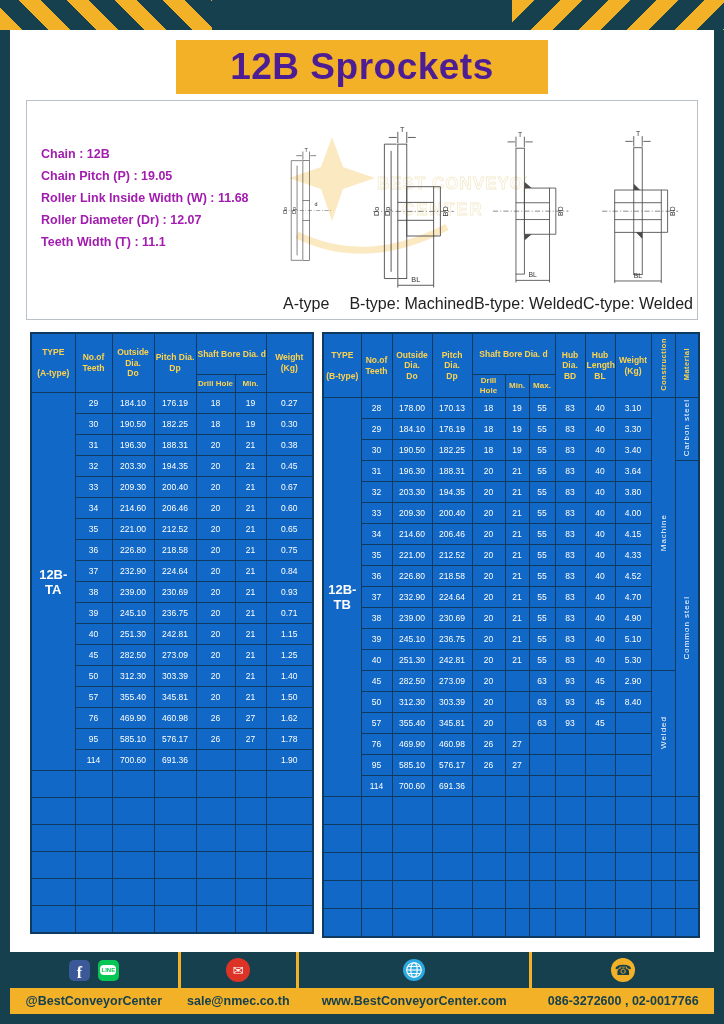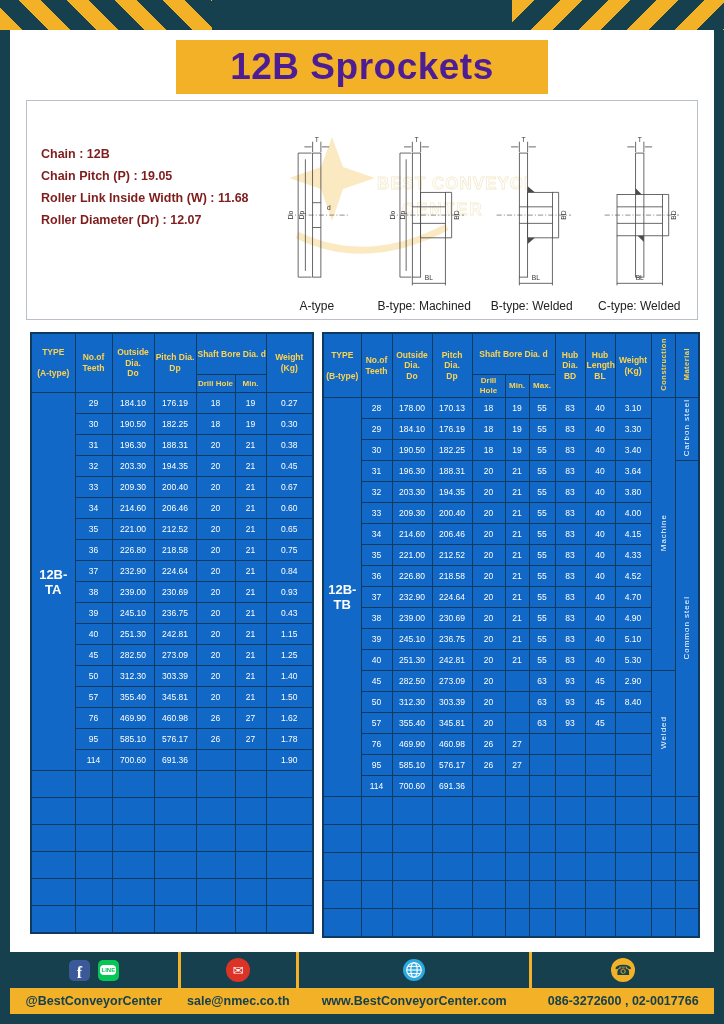--- a/index.html
+++ b/index.html
@@ -15,30 +15,30 @@
   .stripe.right{right:0;background:repeating-linear-gradient(135deg,#F2B127 0 16px,#17404F 16px 34px);}
   
   .sheet{position:absolute;top:30px;left:10px;right:10px;bottom:10px;background:#ffffff;}
   
   .banner{position:absolute;top:10px;left:50%;transform:translateX(-50%);
     width:372px;height:54px;background:#F2B127;display:flex;align-items:center;justify-content:center;}
   .banner h1{margin:0;font-size:37px;font-weight:bold;color:#4c1d95;letter-spacing:.5px;}
   
   .info-box{position:absolute;top:70px;left:16px;right:16px;height:218px;border:1.5px solid #b9c0c8;background:#fff;}
   .specs{position:absolute;left:14px;top:42px;}
-  .spec-line{font-size:12.5px;font-weight:bold;color:#7f1d1d;line-height:22px;white-space:nowrap;}
+  .spec-line{font-size:12.5px;font-weight:bold;color:#a21caf;line-height:22px;white-space:nowrap;}
   .watermark{position:absolute;left:250px;top:22px;opacity:.28;pointer-events:none;}
   .drawings{position:absolute;left:236px;right:4px;top:6px;bottom:2px;display:flex;}
   .drawing{flex:1;display:flex;flex-direction:column;align-items:center;justify-content:flex-end;}
   .drawing svg.dwg{width:100%;height:168px;}
   .dwg line,.dwg rect,.dwg polygon,.dwg path{stroke:#4a4a4a;stroke-width:.8;fill:none;}
   .dwg .cl{stroke-dasharray:5 2 1 2;stroke-width:.6;}
   .dwg .weld{fill:#4a4a4a;stroke:none;}
   .dwg text{font-size:6.5px;fill:#333;stroke:none;font-family:"Liberation Sans",sans-serif;}
-  .drawing-label{font-size:12px;color:#222;padding:3px 0 4px;white-space:nowrap;}
+  .drawing-label{font-size:16px;color:#222;padding:3px 0 4px;white-space:nowrap;}
   
   .tables{position:absolute;left:20px;right:18px;top:302px;display:flex;gap:8px;align-items:flex-start;}
   table{border-collapse:collapse;background:#1168C6;table-layout:fixed;border:2px solid #0F3A5F;}
   .table-a{width:282px;}
   .table-b{width:376px;}
   th,td{border:1px solid #0F3A5F;text-align:center;vertical-align:middle;overflow:hidden;}
   th{color:#FFD34D;font-weight:bold;font-size:8.5px;padding:1px;}
   .hrow1 th{height:38px;}
   .hrow2 th{height:15px;font-size:8px;white-space:nowrap;}
   .th-text{white-space:pre-line;line-height:1.25;}
@@ -92,20 +92,21 @@
           <text x="100" y="66" font-size="17" font-weight="bold" fill="none" stroke="#D9B34C" stroke-width="0.8" letter-spacing="1">BEST CONVEYOR</text>
           <text x="125" y="92" font-size="17" font-weight="bold" fill="none" stroke="#D9B34C" stroke-width="0.8" letter-spacing="2">CENTER</text>
         </svg>
       </div>
 
       <div class="specs">
         <div class="spec-line"><span>Chain</span> : <span>12B</span></div>
         <div class="spec-line"><span>Chain Pitch (P)</span> : <span>19.05</span></div>
         <div class="spec-line"><span>Roller Link Inside Width (W)</span> : <span>11.68</span></div>
         <div class="spec-line"><span>Roller Diameter (Dr)</span> : <span>12.07</span></div>
+        <div class="spec-line"><span>Teeth Width (T)</span> : <span>11.1</span></div>
       </div>
 
       <div class="drawings">
 
         <div class="drawing">
           <svg class="dwg" viewBox="0 0 104 150">
             <line x1="40" y1="12" x2="47" y2="12"></line>
               <line x1="57" y1="12" x2="64" y2="12"></line>
             <line x1="48" y1="7" x2="48" y2="17"></line>
               <line x1="56" y1="7" x2="56" y2="17"></line>
@@ -340,21 +341,21 @@
               <td>20</td>
               <td>21</td>
               <td>0.93</td>
             </tr>
             <tr>
               <td>39</td>
               <td>245.10</td>
               <td>236.75</td>
               <td>20</td>
               <td>21</td>
-              <td>0.43</td>
+              <td>0.71</td>
             </tr>
             <tr>
               <td>40</td>
               <td>251.30</td>
               <td>242.81</td>
               <td>20</td>
               <td>21</td>
               <td>1.15</td>
             </tr>
             <tr>

